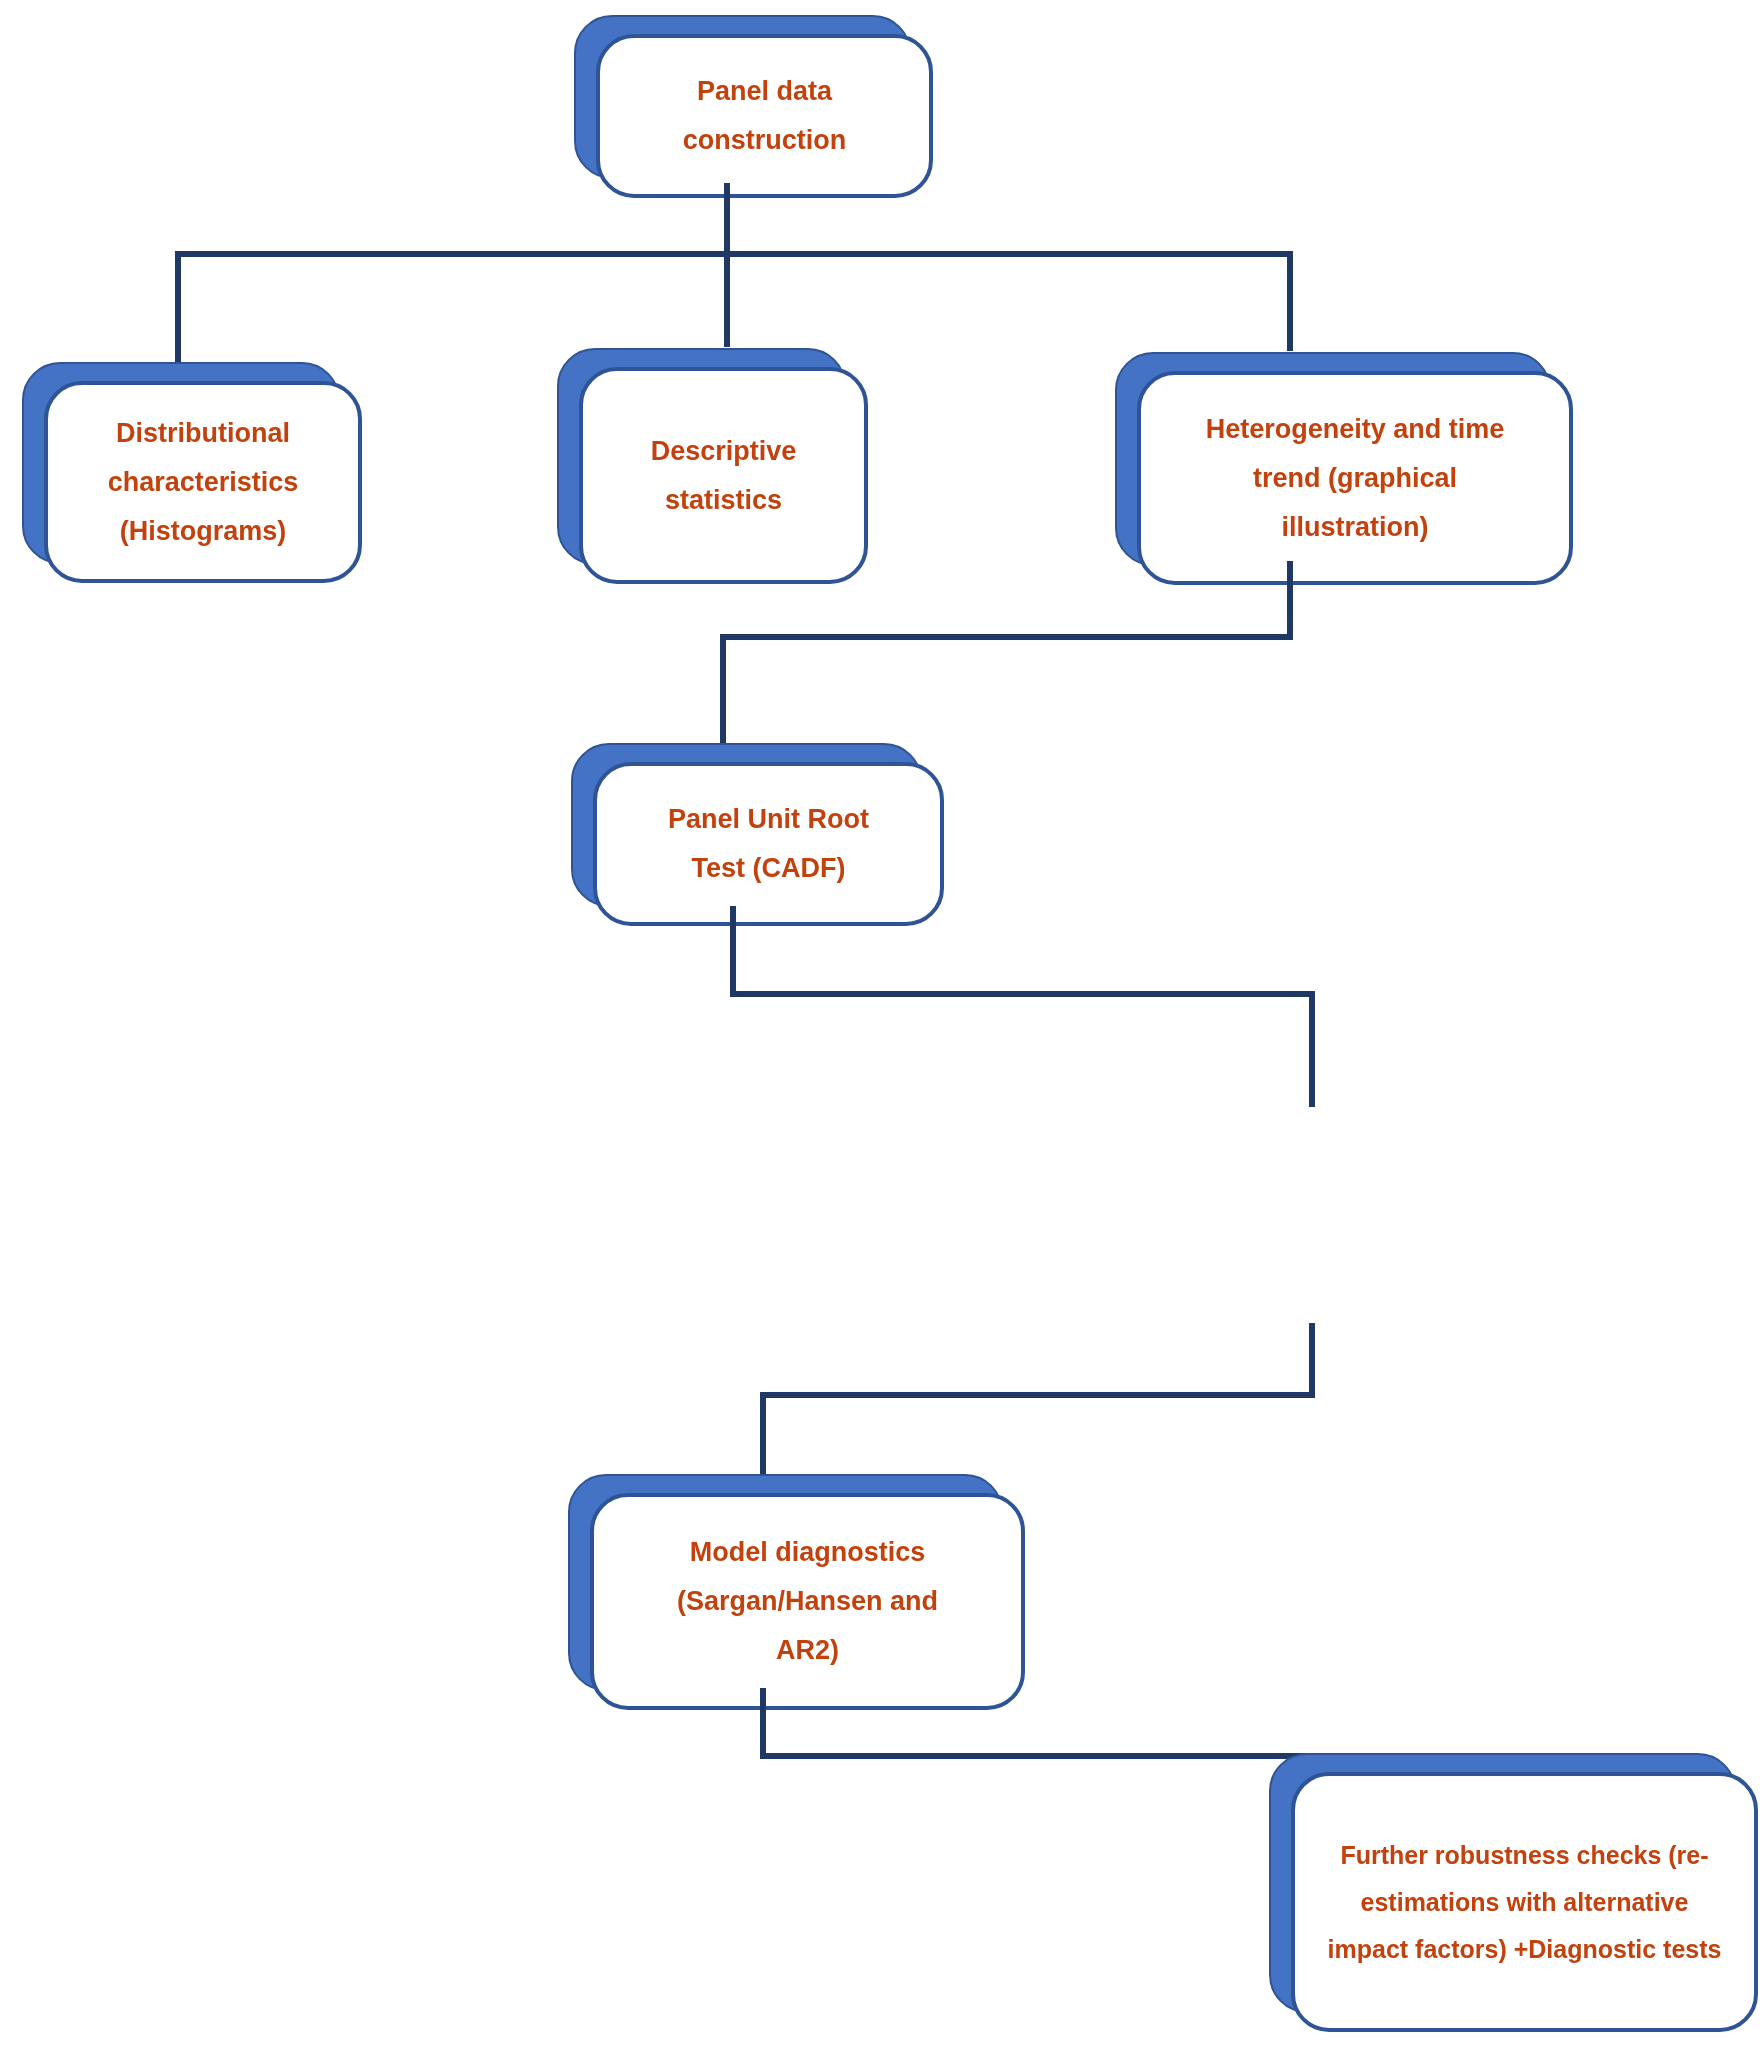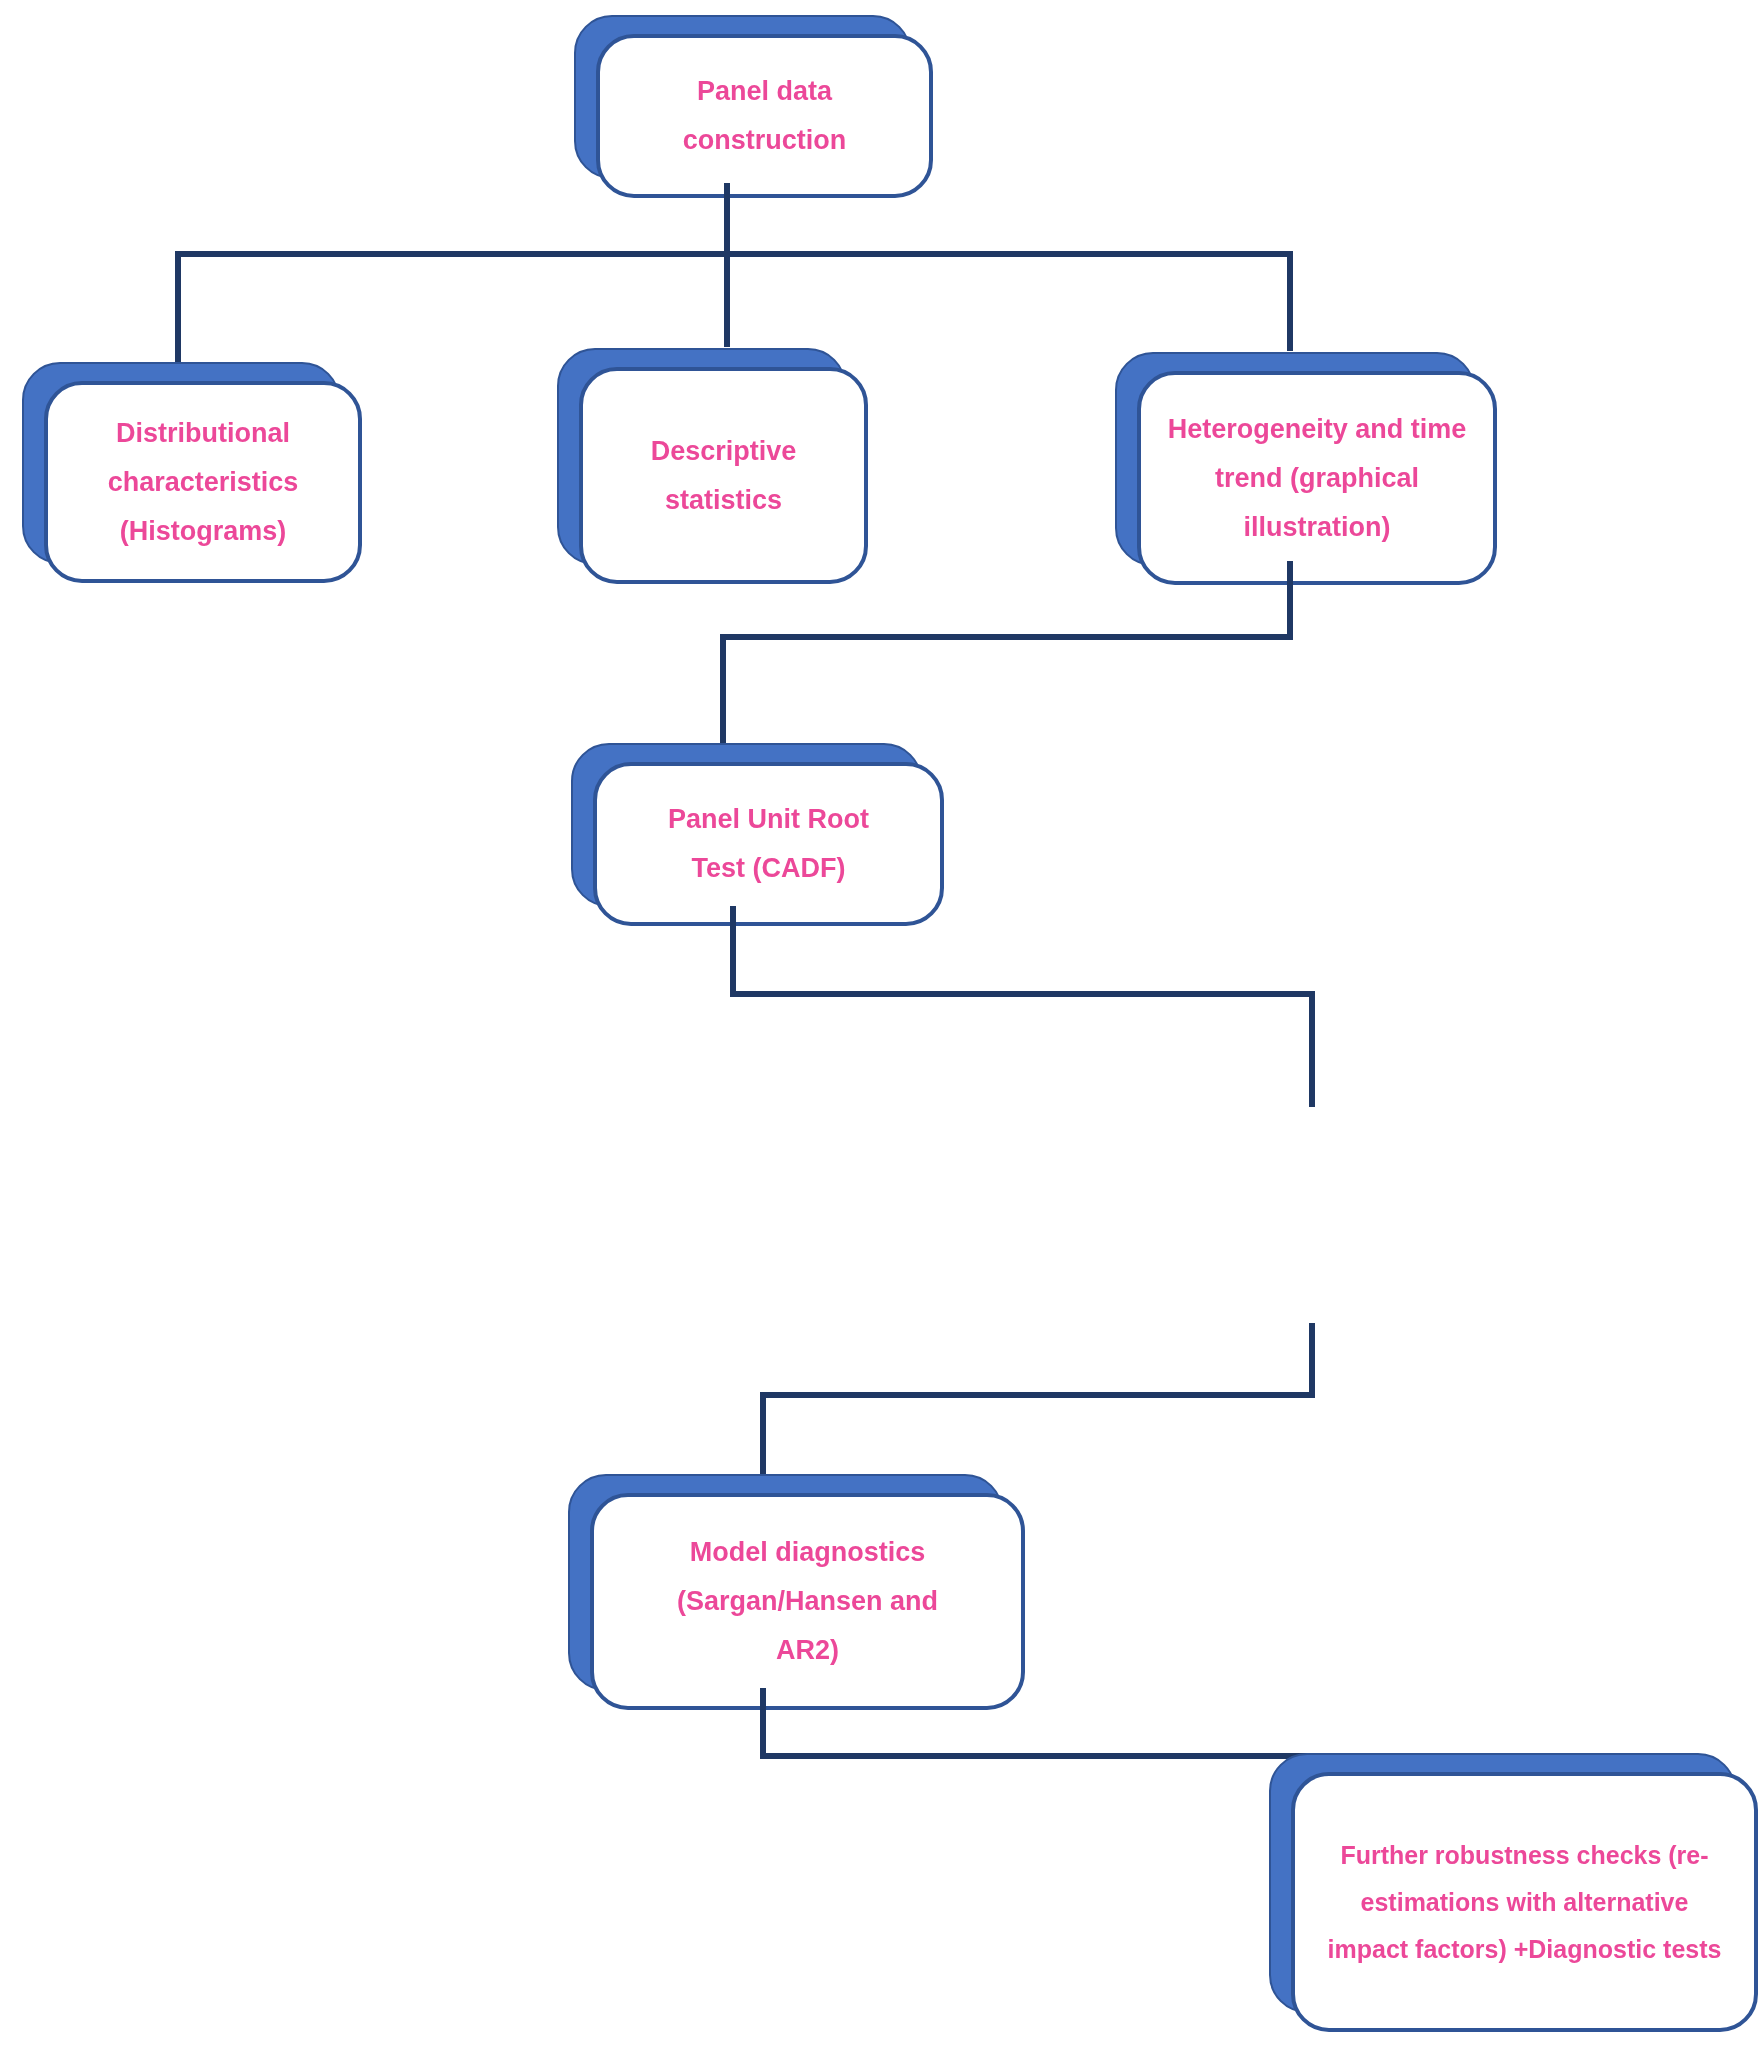--- a/index.html
+++ b/index.html
@@ -47,31 +47,31 @@
     border-radius: 38px;
     box-sizing: border-box;
     display: flex;
     align-items: center;
     justify-content: center;
   }
   .node .label {
     font-weight: bold;
     font-size: 27px;
     line-height: 49px;
-    color: #ec4899;
+    color: #c2410c;
     text-align: center;
     white-space: pre-line;
     padding: 0 6.4px;
   }
 
   
   .n1 { left: 596px;  top: 34px;   width: 337px; height: 164px; }
   .n2 { left: 44px;   top: 381px;  width: 302px; height: 202px; padding-left: 16px; }
   .n3 { left: 579px;  top: 367px;  width: 289px; height: 217px; }
-  .n4 { left: 1137px; top: 371px;  width: 360px; height: 214px; }
+  .n4 { left: 1137px; top: 371px;  width: 436px; height: 214px; }
   .n5 { left: 586px;  top: 762px;  width: 351px; height: 164px; margin-left: 7px; }
   .n6 { left: 1167px; top: 1127px; width: 468px; height: 217px; }
   .n7 { left: 590px;  top: 1493px; width: 435px; height: 217px; }
   .n8 { left: 1291px; top: 1772px; width: 467px; height: 260px; }
   .n8 .label { font-size: 25px; line-height: 47px; padding: 0 1.6px; }
 </style>
 </head>
 <body>
 
 <div class="canvas">

